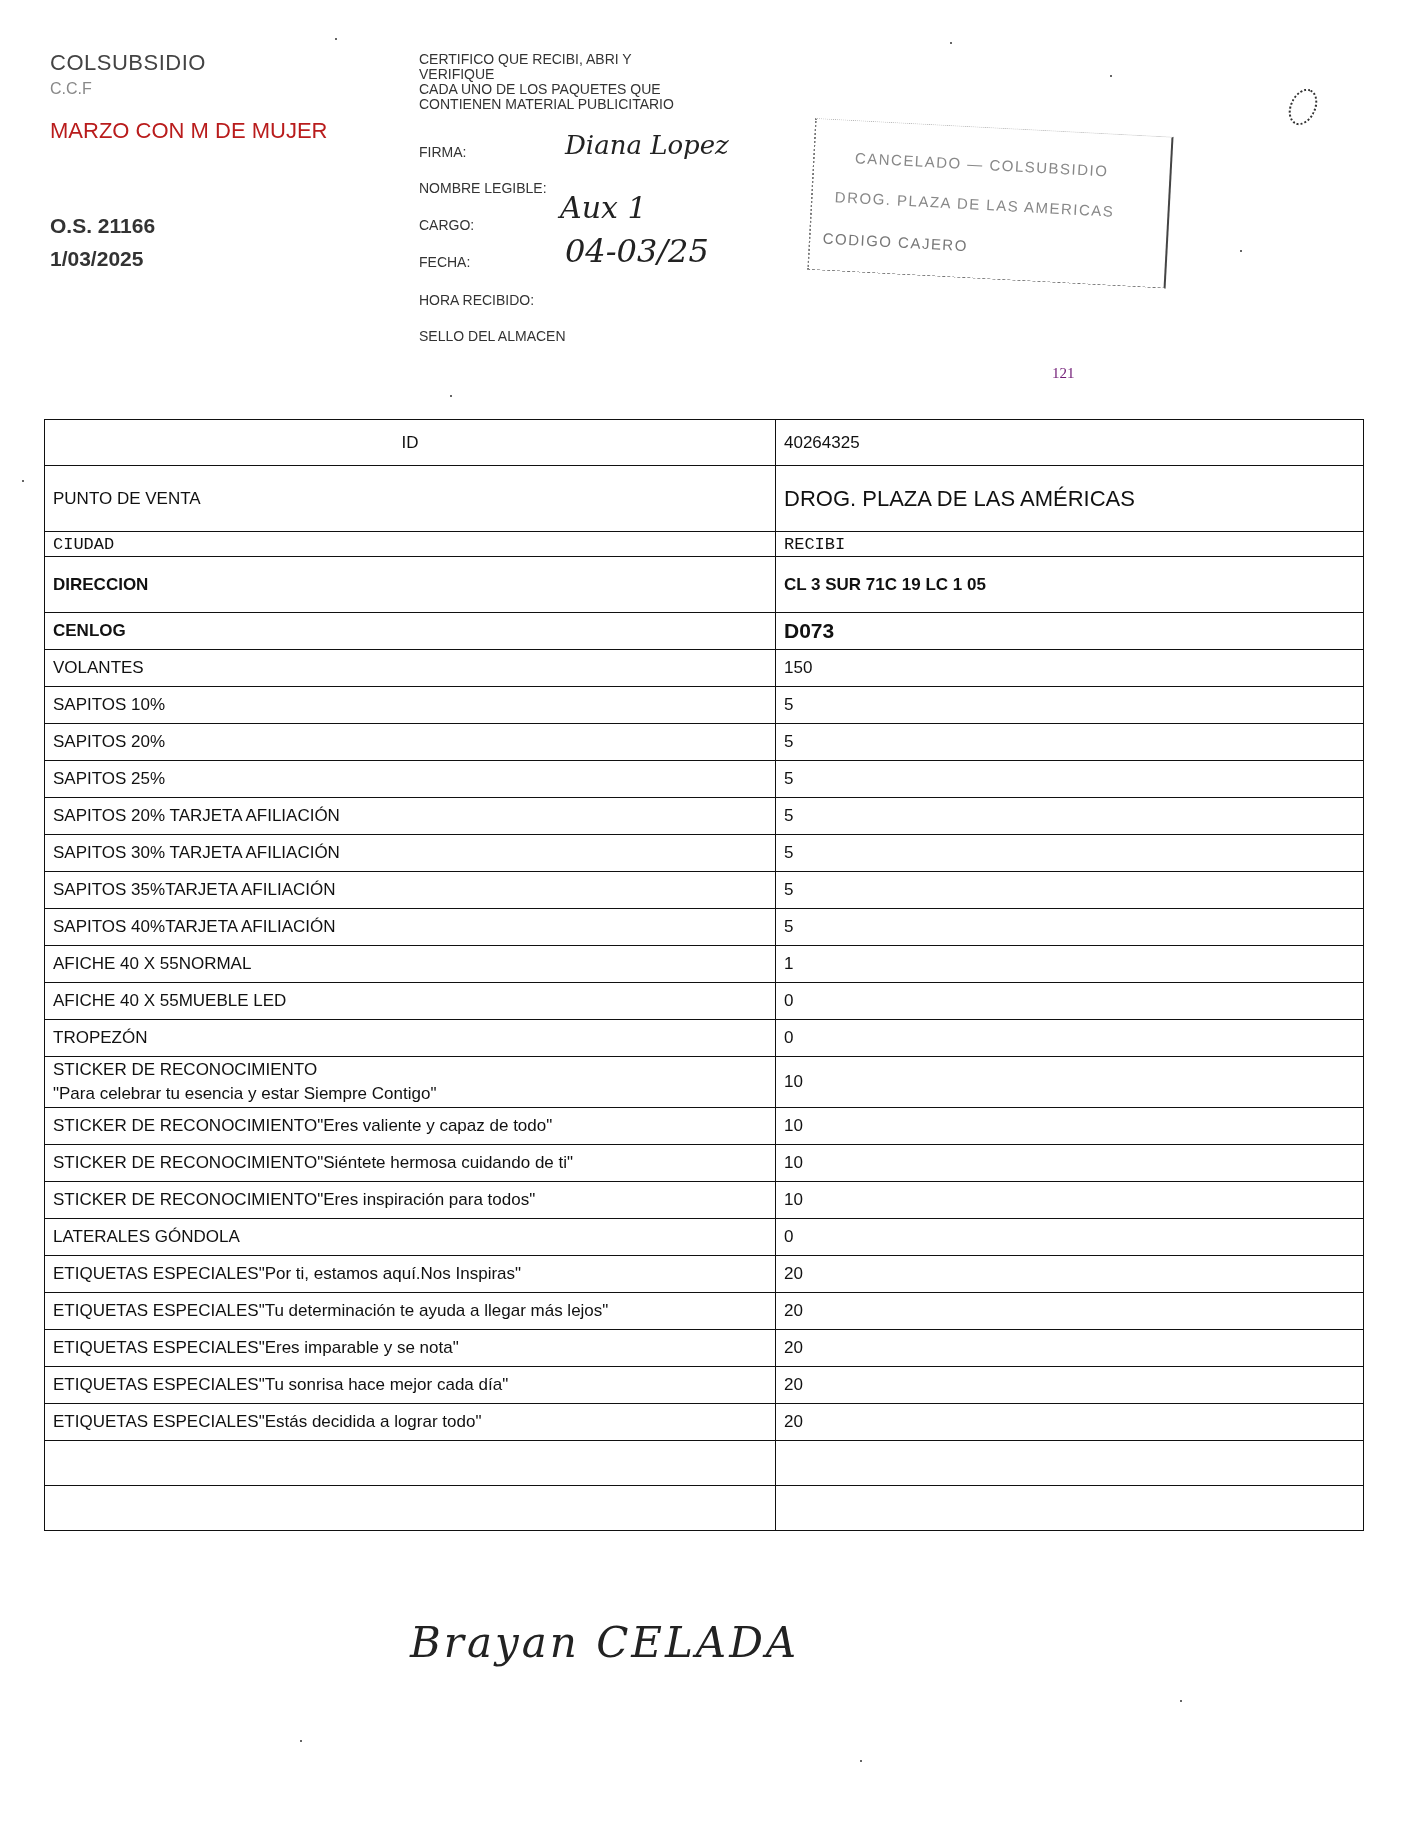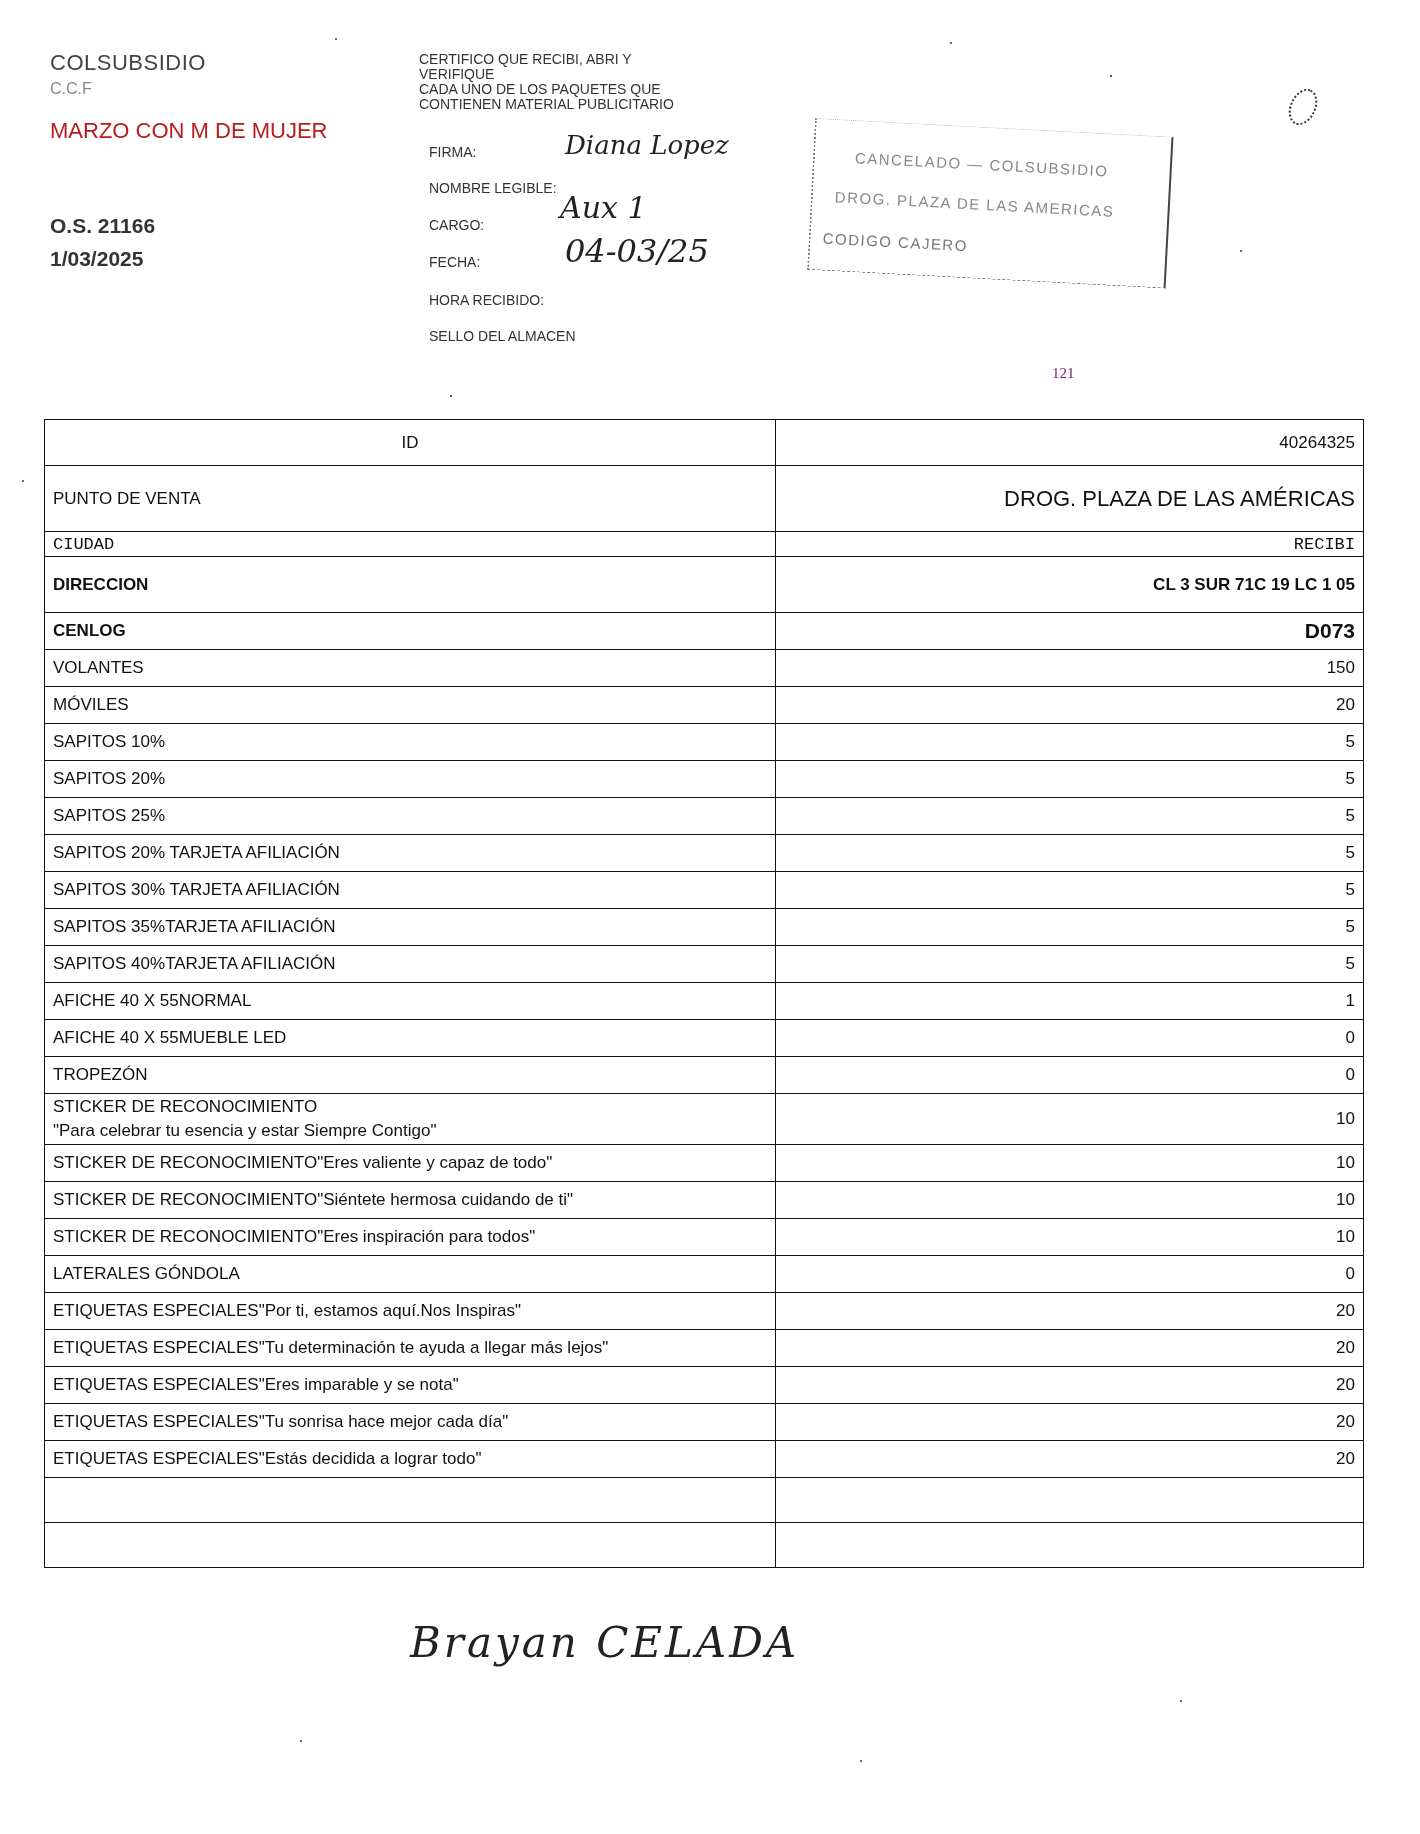--- a/index.html
+++ b/index.html
@@ -4,30 +4,30 @@
 <style>
   html, body { margin: 0; padding: 0; background: #ffffff; }
   body { width: 1420px; height: 1834px; position: relative; overflow: hidden; color: #111; }
   .hdr { position: absolute; font-family: "Liberation Sans", sans-serif; color: #222; }
   .h-left1 { left: 50px; top: 50px; font-size: 22px; letter-spacing: 0.5px; color: #444; }
   .h-left2 { left: 50px; top: 80px; font-size: 16px; color: #888; }
   .h-left3 { left: 50px; top: 118px; font-size: 22px; color: #b91c1c; }
   .h-os { left: 50px; top: 214px; font-size: 21px; font-weight: bold; color: #333; }
   .h-date { left: 50px; top: 247px; font-size: 21px; font-weight: bold; color: #333; }
   .cert { left: 419px; top: 52px; font-size: 14px; line-height: 15px; color: #333; width: 320px; }
-  .flabel { position: absolute; left: 429px; font-family: "Liberation Sans", sans-serif; font-size: 14px; color: #333; }
+  .flabel { position: absolute; left: 419px; font-family: "Liberation Sans", sans-serif; font-size: 14px; color: #333; }
   .hand { position: absolute; font-family: "DejaVu Serif", serif; font-style: italic; color: #222; }
   .stamp { position: absolute; left: 815px; top: 118px; width: 355px; height: 150px; border-left: 2px dotted #777; border-right: 2px solid #444; border-bottom: 1px dashed #777; border-top: 1px dotted #aaa; transform: rotate(3deg); transform-origin: left top; }
   .stamp div { position: absolute; font-family: "Liberation Sans", sans-serif; font-size: 15px; color: #888; letter-spacing: 1.5px; white-space: nowrap; }
   .pagenum { position: absolute; left: 1052px; top: 365px; font-family: "Liberation Serif", serif; font-size: 15px; color: #701a75; }
   .corner-mark { position: absolute; left: 1290px; top: 88px; width: 22px; height: 34px; border: 2px dotted #333; border-radius: 50%; transform: rotate(25deg); }
   table.mat { position: absolute; left: 44px; top: 419px; width: 1320px; border-collapse: collapse; font-family: "Liberation Sans", sans-serif; }
   table.mat td { border: 1.5px solid #111; padding: 0 8px; font-size: 17px; color: #111; vertical-align: middle; }
   table.mat td.c1 { width: 714px; }
-  table.mat td.c2 { text-align: right; }
+  table.mat td.c2 { text-align: left; }
   .r-id { height: 46px; } .r-id td.c1 { text-align: center; }
   .r-pv { height: 66px; } .r-pv td { font-size: 21px; }
   .r-pv td.c2 { font-size: 22px; }
   .r-city { height: 25px; } .r-city td { font-size: 16px; font-family: Liberation Mono, monospace; }
   .r-dir { height: 56px; } .r-dir td { font-size: 19px; font-weight: bold; }
   .r-dir td.c1 { font-weight: bold; }
   .r-cen { height: 37px; } .r-cen td { font-size: 19px; font-weight: bold; }
   .r-cen td.c2 { font-size: 21px; }
   .r-item { height: 37px; }
   .r-double { height: 51px; }
@@ -90,24 +90,20 @@
     </tr>
     <tr class="r-cen">
       <td class="c1">CENLOG</td>
       <td class="c2">D073</td>
     </tr>
     <tr class="r-item">
         <td class="c1">VOLANTES</td>
         <td class="c2">150</td>
       </tr>
     <tr class="r-item">
-        <td class="c1">MÓVILES</td>
-        <td class="c2">20</td>
-      </tr>
-    <tr class="r-item">
         <td class="c1">SAPITOS 10%</td>
         <td class="c2">5</td>
       </tr>
     <tr class="r-item">
         <td class="c1">SAPITOS 20%</td>
         <td class="c2">5</td>
       </tr>
     <tr class="r-item">
         <td class="c1">SAPITOS 25%</td>
         <td class="c2">5</td>

